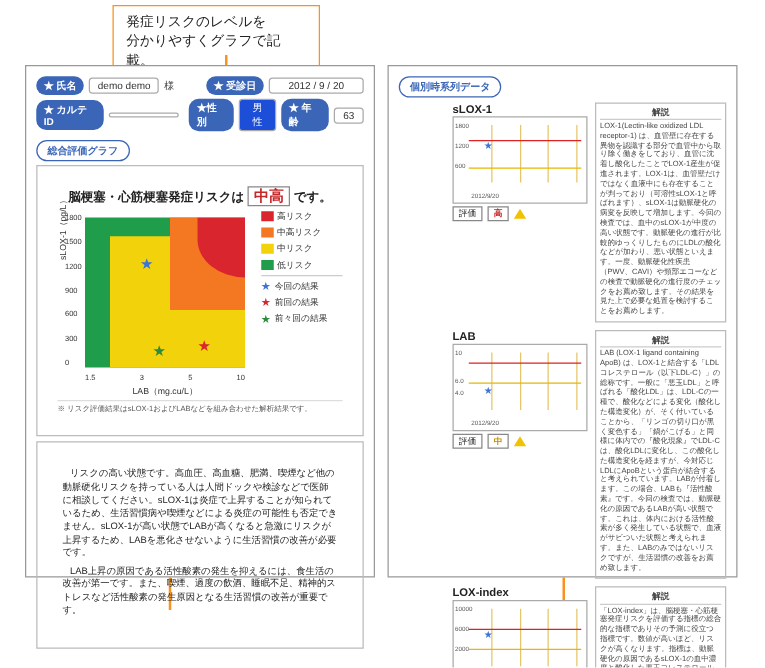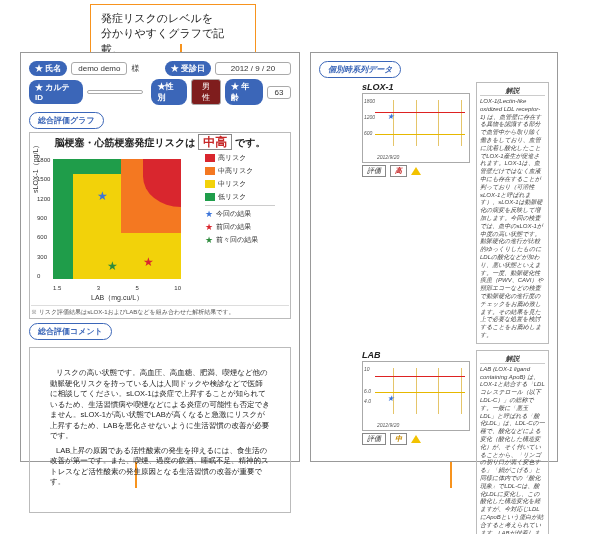--- a/index.html
+++ b/index.html
@@ -11,33 +11,33 @@
   .callout.top { left: 90px; top: 4px; width: 166px; }
   .callout.bl { left: 28px; top: 488px; width: 220px; }
   .callout.br { left: 340px; top: 488px; width: 220px; }
   .leader { position: absolute; background: #f7931e; }
   .leader-dot { position: absolute; width: 8px; height: 8px; border-radius: 50%; background: #f7931e; }
 
   
   .pages { position: absolute; left: 20px; top: 52px; display: flex; gap: 10px; }
   .page { border: 1px solid #999; background: #fff; padding: 8px; position: relative; }
   .page.left { width: 280px; height: 410px; }
-  .page.right { width: 248px; height: 410px; font-style: italic; }
+  .page.right { width: 280px; height: 410px; }
 
   
   .hdr { font-size: 8px; color: #fff; }
   .hdr-row { display: flex; align-items: center; gap: 4px; margin-bottom: 3px; }
   .hdr-label { background: #3b66b8; border-radius: 8px; padding: 2px 6px; font-weight: bold; font-size: 8px; }
   .hdr-val { background: #fff; border: 1px solid #aaa; color: #333; padding: 1px 6px; border-radius: 3px; font-size: 8px; min-width: 56px; text-align: center; }
   .suffix { color: #333; font-size: 8px; }
 
   .rounded-title { border: 1px solid #3b66b8; border-radius: 10px; color: #3b66b8; font-size: 8px; font-weight: bold; padding: 2px 8px; display: inline-block; margin: 4px 0 3px; }
 
   
-  .chart-panel { border: 1px solid #bbb; padding: 1px; }
+  .chart-panel { border: 1px solid #bbb; padding: 16px; }
   .chart-title { text-align: center; font-size: 10px; font-weight: bold; margin-bottom: 2px; }
   .chart-title .em { color: #c62828; border: 1px solid #888; padding: 0 4px; font-size: 12px; }
   .chart-body { display: flex; gap: 4px; }
   .chart-area { position: relative; width: 170px; height: 150px; border: none; }
   .plot { position: absolute; left: 22px; top: 6px; width: 128px; height: 120px; background: #1f9d4a; overflow: hidden; }
   .reg-yellow { position: absolute; left: 20px; top: 15px; right: 0; bottom: 0; background: #f2d20a; }
   .reg-orange { position: absolute; right: 0; top: 0; width: 60px; height: 74px; background: #f47821; }
   .reg-red { position: absolute; right: 0; top: 0; width: 38px; height: 48px; background: #d9262e; border-bottom-left-radius: 60px 48px; }
   .star { position: absolute; font-size: 12px; }
   .star.blue { color: #3b74d9; left: 44px; top: 30px; }
@@ -102,21 +102,21 @@
           <span class="suffix">様</span>
           <span style="flex:1"></span>
           <span class="hdr-label">★ 受診日</span>
           <span class="hdr-val" style="min-width:76px">2012 / 9 / 20</span>
         </div>
         <div class="hdr-row">
           <span class="hdr-label">★ カルテID</span>
           <span class="hdr-val" style="min-width:56px"></span>
           <span style="flex:1"></span>
           <span class="hdr-label">★性別</span>
-          <span class="hdr-val" style="background:#7f1d1d;color:#fff;min-width:28px">男性</span>
+          <span class="hdr-val" style="background:#1d4ed8;color:#fff;min-width:28px">男性</span>
           <span class="hdr-label">★ 年齢</span>
           <span class="hdr-val" style="min-width:24px">63</span>
         </div>
       </div>
 
       <div class="rounded-title">総合評価グラフ</div>
 
       <div class="chart-panel">
         <div class="chart-title">
           <span>脳梗塞・心筋梗塞発症リスクは</span>
@@ -179,21 +179,20 @@
               </div>
             <div class="item">
                 <span class="star-ic" style="color:#2e8b3d">★</span>
                 <span>前々回の結果</span>
               </div>
           </div>
         </div>
         <div class="foot-note">※ リスク評価結果はsLOX-1およびLABなどを組み合わせた解析結果です。</div>
       </div>
 
-      <div class="rounded-title">総合評価コメント</div>
       <div class="comment">
         <p>リスクの高い状態です。高血圧、高血糖、肥満、喫煙など他の動脈硬化リスクを持っている人は人間ドックや検診などで医師に相談してください。sLOX-1は炎症で上昇することが知られているため、生活習慣病や喫煙などによる炎症の可能性も否定できません。sLOX-1が高い状態でLABが高くなると急激にリスクが上昇するため、LABを悪化させないように生活習慣の改善が必要です。</p>
         <p>LAB上昇の原因である活性酸素の発生を抑えるには、食生活の改善が第一です。また、喫煙、過度の飲酒、睡眠不足、精神的ストレスなど活性酸素の発生原因となる生活習慣の改善が重要です。</p>
       </div>
     </div>
 
     <div class="page right">
       <div class="rtitle">個別時系列データ</div>
 
       

